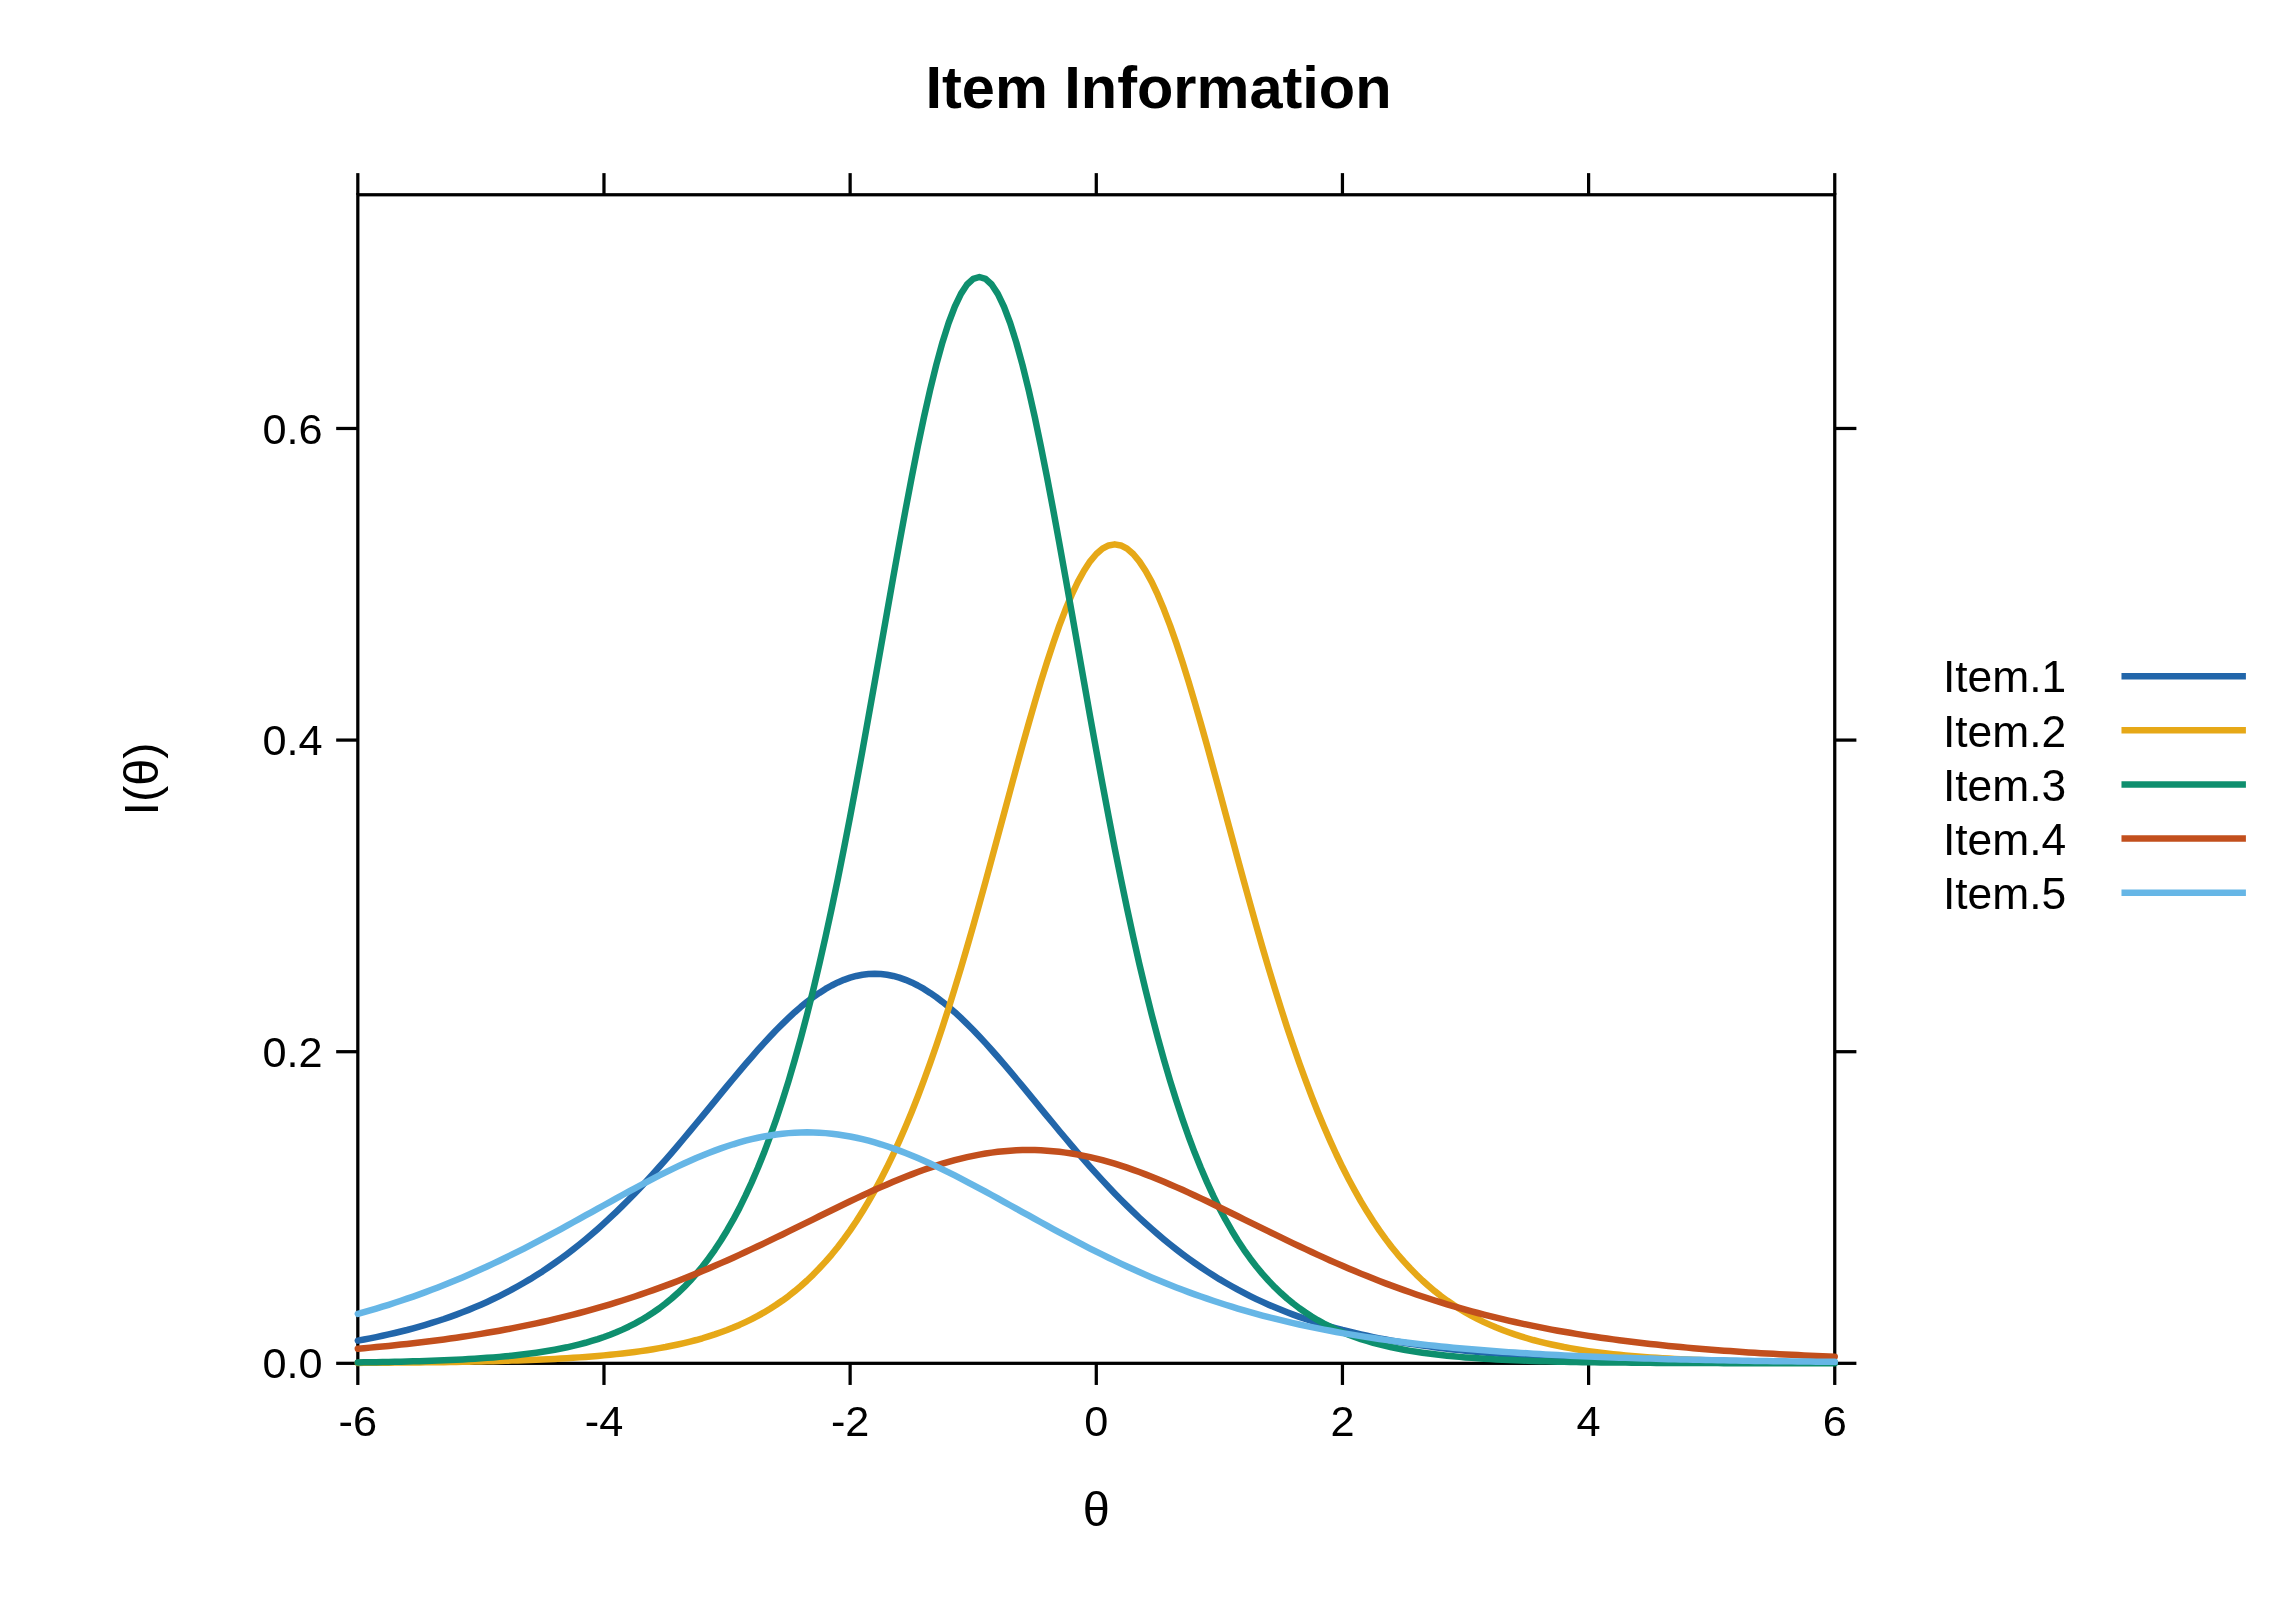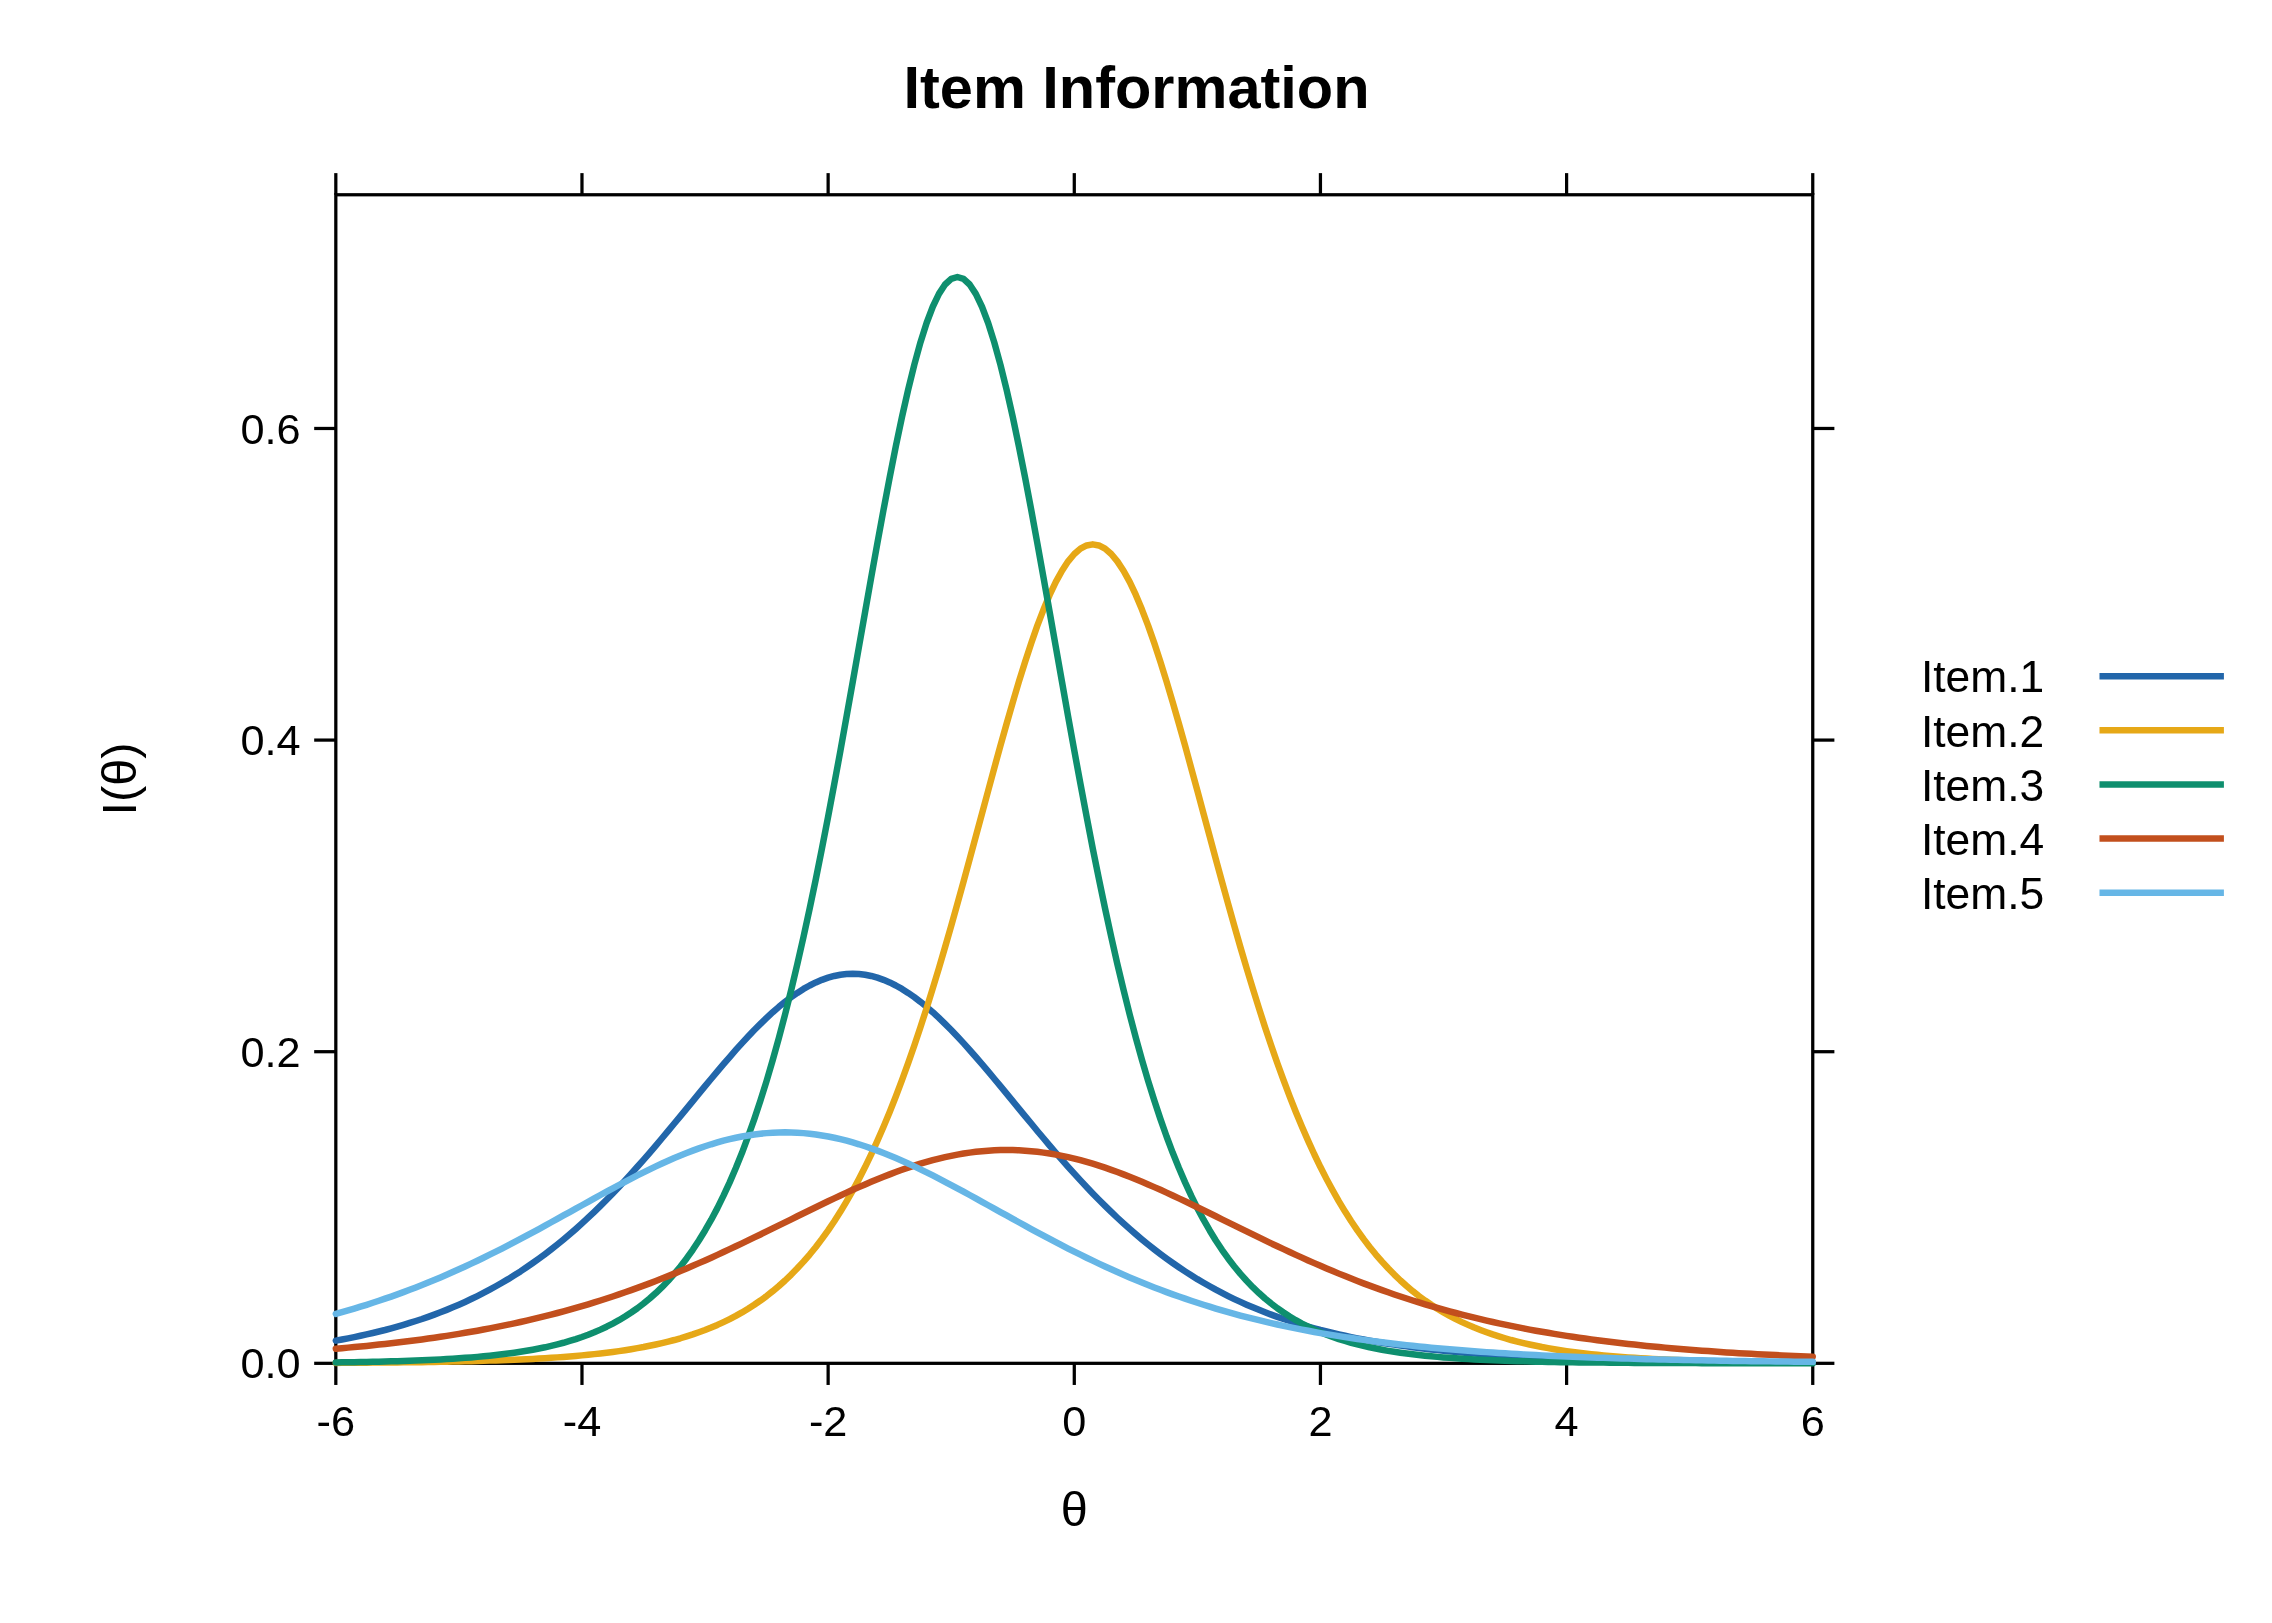--- a/index.html
+++ b/index.html
@@ -5,20 +5,21 @@
   html, body {
     margin: 0;
     padding: 0;
     background: #ffffff;
     font-family: Arial, Helvetica, sans-serif;
   }
   .chart-wrap {
     width: 2208px;
     height: 1623px;
     position: relative;
+    padding-left: 22px;
   }
   svg {
     display: block;
   }
   .title {
     font-size: 110px;
     font-weight: bold;
     text-anchor: middle;
     fill: #000;
   }

